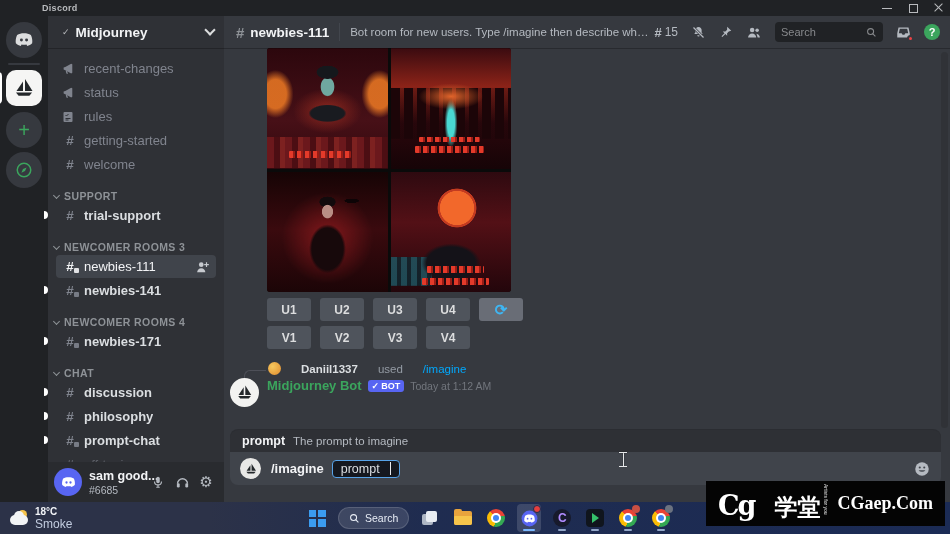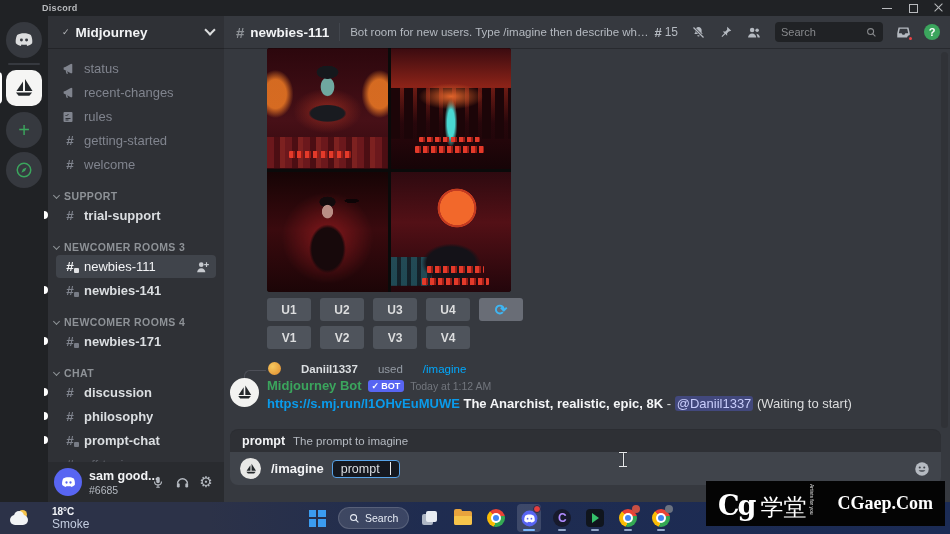--- a/index.html
+++ b/index.html
@@ -182,21 +182,21 @@
   .c-emoji { margin-left:auto; color:#b5bac1; }
 
   
   .ibeam { position:absolute; left:618px; top:451px; width:10px; height:17px; }
   .ibeam::before { content:""; position:absolute; left:4.5px; top:2px; width:1.6px; height:13px; background:#e6e8ea; box-shadow:0 0 1px #000; }
   .ibeam::after { content:""; position:absolute; left:1px; top:1px; width:8px; border-top:1.6px solid #e6e8ea; box-shadow:0 14px 0 #e6e8ea, 0 0 1px #000; }
 
   
   .taskbar { position:absolute; left:0; top:502px; width:950px; height:32px;
              background:linear-gradient(90deg,#2c3248 0 22%, #1f2c50 45%, #1b2b55); display:flex; align-items:center; }
-  .weather { display:flex; align-items:center; gap:20px; margin-left:10px; }
+  .weather { display:flex; align-items:center; gap:3px; margin-left:10px; }
   .wcloud { position:relative; width:22px; height:16px; }
   .wcloud .sun { position:absolute; left:8px; top:0; width:9px; height:9px; border-radius:50%; background:#f6c44b; }
   .wcloud .c1 { position:absolute; left:0; top:5px; width:18px; height:10px; border-radius:6px; background:#f2f4f6; }
   .wcloud .c2 { position:absolute; left:4px; top:1px; width:10px; height:10px; border-radius:50%; background:#f2f4f6; }
   .wtxt .t { color:#f2f4f8; font-size:10px; font-weight:600; }
   .wtxt .d { color:#c3cde0; font-size:12px; }
   .tb-center { position:absolute; left:305px; top:0; height:32px; display:flex; align-items:center; gap:9px; }
   .winlogo { width:17px; height:17px; display:grid; grid-template:1fr 1fr/1fr 1fr; gap:1.5px; }
   .winlogo span { background:#3b9cf0; }
   .tb-search { height:22px; background:rgba(255,255,255,.12); border:1px solid rgba(255,255,255,.14);
@@ -224,21 +224,21 @@
   .gapp { width:18px; height:18px; border-radius:4px; background:#10151d; display:flex; align-items:center; justify-content:center; }
   .gapp i { width:0; height:0; border-left:7px solid #35c06b; border-top:5px solid transparent; border-bottom:5px solid transparent; }
   .minibadge { position:absolute; right:0; top:1px; width:8px; height:8px; border-radius:50%; background:#c94f43; }
   .minibadge.gray { background:#6b7280; }
 
   
   .watermark { position:absolute; left:706px; top:481px; width:239px; height:45px; background:#040404;
                display:flex; align-items:center; padding:0 12px; z-index:9; }
   .wm-logo { display:flex; align-items:baseline; }
   .wm-latin { color:#fff; font-size:27px; font-weight:bold; font-family:"DejaVu Serif", serif; letter-spacing:-2px; }
-  .wm-cjk { color:#fff; font-size:23px; font-weight:normal; margin-left:6px; }
+  .wm-cjk { color:#fff; font-size:23px; font-weight:bold; margin-left:20px; }
   .wm-tag { color:#fff; font-size:5px; writing-mode:vertical-rl; line-height:1; margin-left:3px; opacity:.9; }
   .wm-site { margin-left:auto; color:#fff; font-size:18px; font-weight:bold; font-family:"Liberation Serif", serif; }
 
   svg { display:block; }
 </style>
 </head>
 <body>
 
 <div class="screen">
 
@@ -286,30 +286,30 @@
       <span class="caret-down"></span>
     </div>
     <div class="sb-list">
       <div class="chrow">
         <span class="cicon">
             <svg width="13" height="13" viewBox="0 0 24 24">
               <path fill="#80848e" d="M3 10v4l3 1 11 6 2-1V4l-2-1L6 9z"></path>
               <path fill="#80848e" d="M7 16l1 5 3 1-1.4-5.2z"></path>
             </svg>
           </span>
-        <span class="clabel">status</span>
+        <span class="clabel">recent-changes</span>
       </div>
       <div class="chrow">
         <span class="cicon">
             <svg width="13" height="13" viewBox="0 0 24 24">
               <path fill="#80848e" d="M3 10v4l3 1 11 6 2-1V4l-2-1L6 9z"></path>
               <path fill="#80848e" d="M7 16l1 5 3 1-1.4-5.2z"></path>
             </svg>
           </span>
-        <span class="clabel">recent-changes</span>
+        <span class="clabel">status</span>
       </div>
       <div class="chrow">
         <span class="cicon">
             <svg width="12" height="12" viewBox="0 0 24 24">
               <rect x="3" y="2" width="18" height="20" rx="2" fill="#80848e"></rect>
               <path d="M7 8l2 2 4-4M7 15h10M7 18h6" stroke="#2f3136" stroke-width="2" fill="none"></path>
             </svg>
           </span>
         <span class="clabel">rules</span>
       </div>
@@ -514,27 +514,20 @@
           </svg>
       </div>
       <div class="msg-head">
         <span class="msg-author">Midjourney Bot</span>
         <span class="bot-badge">
             <span>✓</span>
             <span>BOT</span>
           </span>
         <span class="msg-time">Today at 1:12 AM</span>
       </div>
-      <div class="msg-body">
-        <a class="msg-link" href="#">https://s.mj.run/l1OHvEuMUWE</a>
-        <span class="msg-bold">The Anarchist, realistic, epic, 8K</span>
-        <span>-</span>
-        <span class="mention">@Daniil1337</span>
-        <span>(Waiting to start)</span>
-      </div>
 
       <div class="cmd-pop">
         <span class="pname">prompt</span>
         <span class="pdesc">The prompt to imagine</span>
       </div>
       <div class="composer">
         <span class="c-avatar">
           <svg width="14" height="14" viewBox="0 0 24 24">
               <path fill="#23272a" d="M13 3v12h7.5z"></path>
               <path fill="#23272a" d="M11 5.5V15H4.5z"></path>

